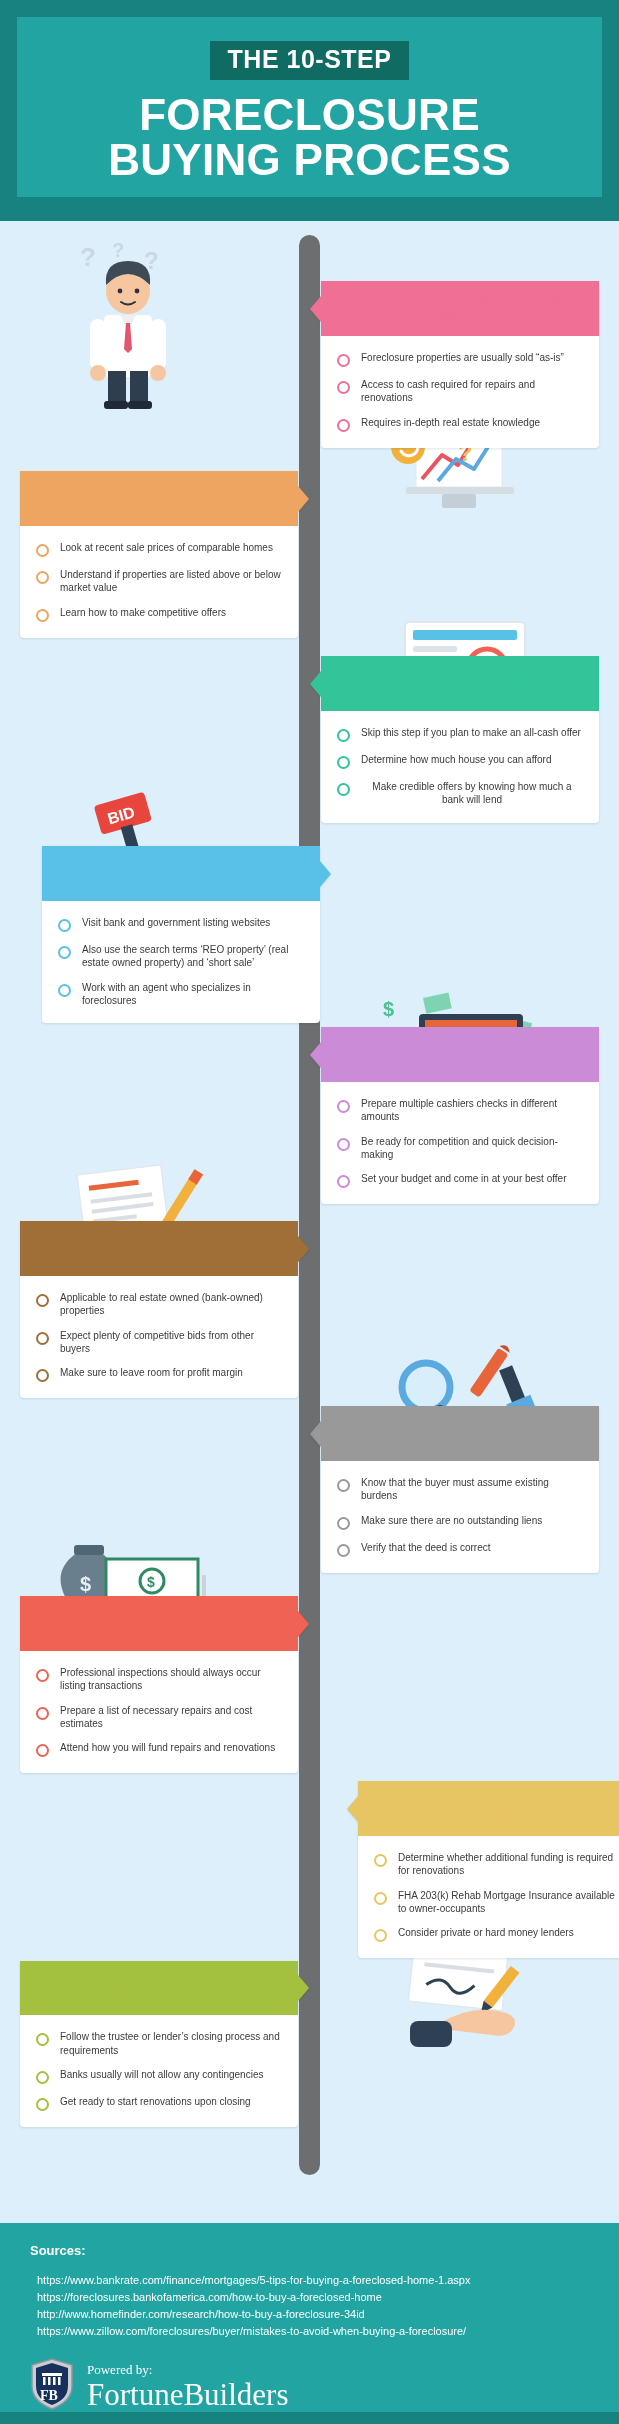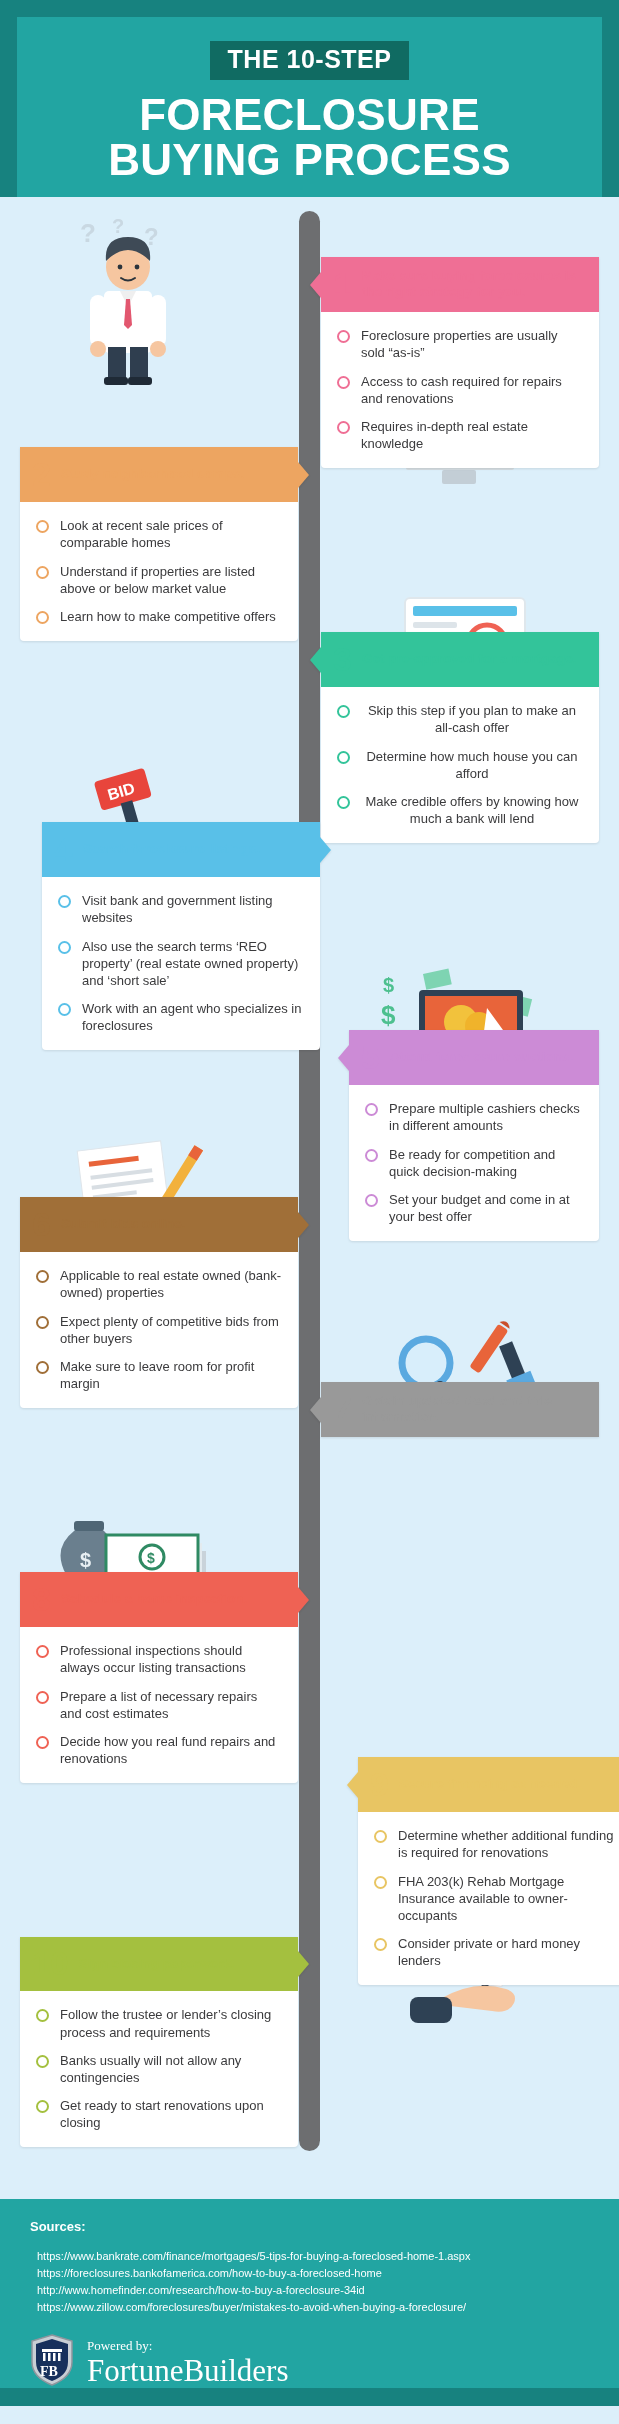--- a/index.html
+++ b/index.html
@@ -13,21 +13,21 @@
     position:relative;
     width:619px;
     height:2424px;
     overflow:hidden;
     background:#dceffa;
   }
 
   
   .header{
     position:relative;
-    height:197px;
+    height:221px;
     background:#17827f;
     box-sizing:border-box;
     padding:17px 17px 0 17px;
   }
   .header-inner{
     background:#22a5a2;
     height:180px;
     display:flex;
     flex-direction:column;
     align-items:center;
@@ -143,21 +143,21 @@
   .bullet .dot{
     flex:0 0 auto;
     width:9px;height:9px;
     border-radius:50%;
     border:2px solid currentColor;
     margin-right:11px;
     margin-top:3px;
   }
   .bullet .btext{
     color:#3b3b3d;
-    font-size:13px;
+    font-size:10px;
     line-height:1.32;
   }
 
   
   .illus{
     position:absolute;
     pointer-events:none;
   }
   .illus svg{display:block;}
 
@@ -486,21 +486,21 @@
             <span class="dot" style="color:#59c0e8"></span>
             <span class="btext">Also use the search terms ‘REO property’ (real estate owned property) and ‘short sale’</span>
           </div>
         <div class="bullet">
             <span class="dot" style="color:#59c0e8"></span>
             <span class="btext">Work with an agent who specializes in foreclosures</span>
           </div>
       </div>
     </div>
 
-    <div class="card right" style="top:833px;padding-left:28px;">
+    <div class="card right" style="top:806px;">
       <div class="card-header" style="color:#cc8bd6;background:#cc8bd6;">
         <span class="num">5</span>
         <span class="htext">Attend foreclosure auctions.</span>
       </div>
       <div class="card-body">
         <div class="bullet">
             <span class="dot" style="color:#cc8bd6"></span>
             <span class="btext">Prepare multiple cashiers checks in different amounts</span>
           </div>
         <div class="bullet">
@@ -533,39 +533,53 @@
             <span class="btext">Make sure to leave room for profit margin</span>
           </div>
       </div>
     </div>
 
     <div class="card right" style="top:1185px;">
       <div class="card-header" style="color:#999999;background:#999999;">
         <span class="num">7</span>
         <span class="htext">Obtain updated deed and title information.</span>
       </div>
+      <div class="card-body">
+        <div class="bullet">
+            <span class="dot" style="color:#999999"></span>
+            <span class="btext">Know that the buyer must assume existing burdens</span>
+          </div>
+        <div class="bullet">
+            <span class="dot" style="color:#999999"></span>
+            <span class="btext">Make sure there are no outstanding liens</span>
+          </div>
+        <div class="bullet">
+            <span class="dot" style="color:#999999"></span>
+            <span class="btext">Verify that the deed is correct</span>
+          </div>
+      </div>
     </div>
 
     <div class="card left" style="top:1375px;">
       <div class="card-header" style="color:#ef6254;background:#ef6254;">
         <span class="num">8</span>
         <span class="htext">Schedule a home inspection.</span>
       </div>
       <div class="card-body">
         <div class="bullet">
             <span class="dot" style="color:#ef6254"></span>
             <span class="btext">Professional inspections should always occur listing transactions</span>
           </div>
         <div class="bullet">
             <span class="dot" style="color:#ef6254"></span>
             <span class="btext">Prepare a list of necessary repairs and cost estimates</span>
           </div>
         <div class="bullet">
             <span class="dot" style="color:#ef6254"></span>
-            <span class="btext">Decide how you real fund repairs and renovations</span>
+            <span class="btext">Attend how you will fund repairs and renovations</span>
           </div>
       </div>
     </div>
 
     <div class="card right" style="top:1560px;margin-left:37px;">
       <div class="card-header" style="color:#e8c563;background:#e8c563;">
         <span class="num">9</span>
         <span class="htext">Secure financing as needed.</span>
       </div>
       <div class="card-body">

